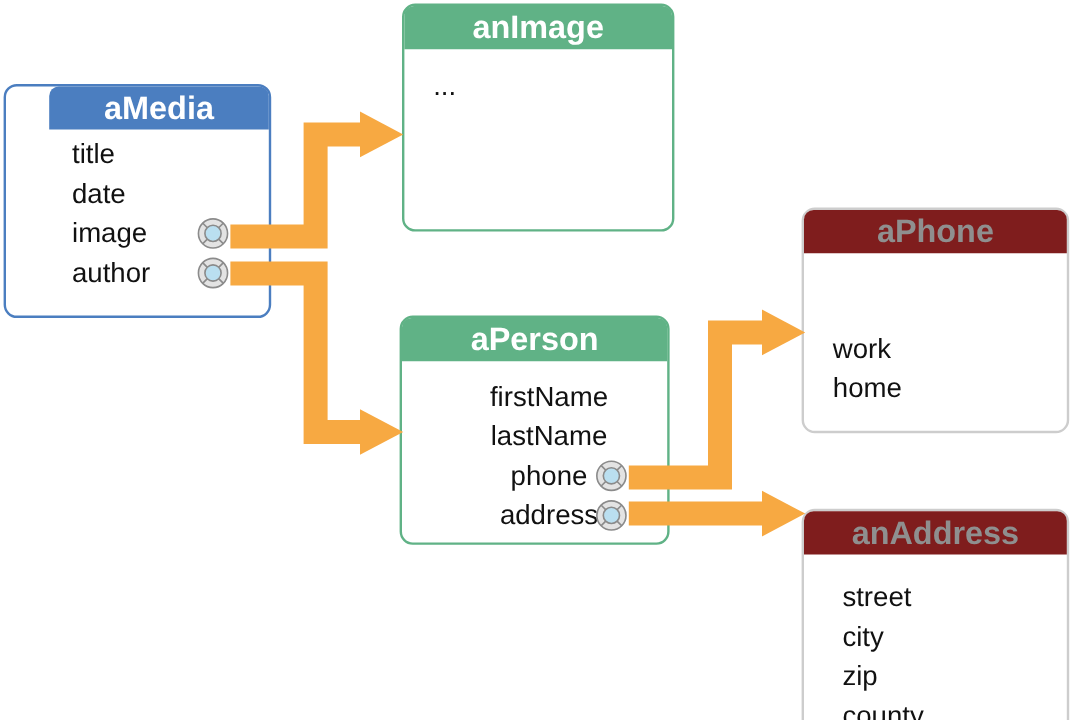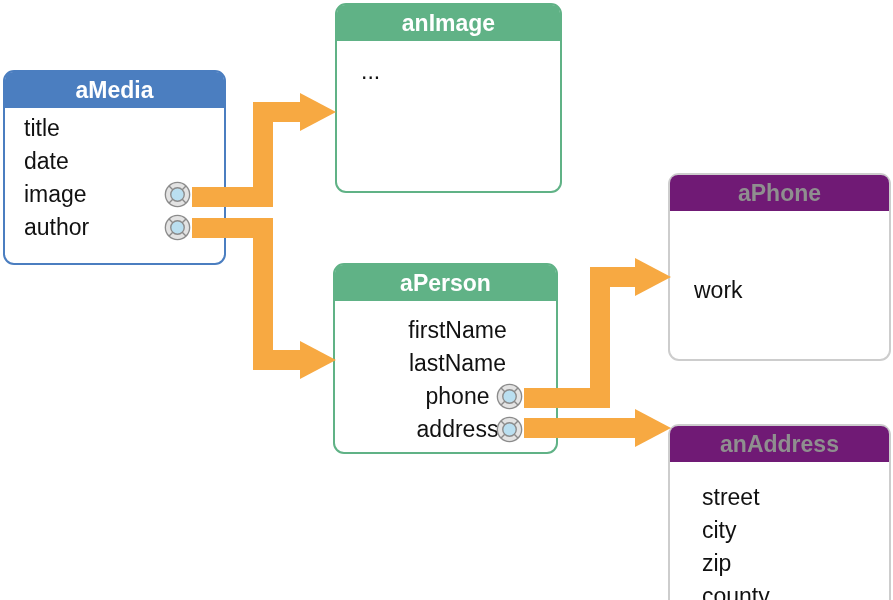--- a/index.html
+++ b/index.html
@@ -17,30 +17,30 @@
     background: #ffffff;
     border: 2px solid;
     border-radius: 11px;
     z-index: 1;
   }
   .entity .hdr {
     height: 36px;
     line-height: 36px;
     text-align: center;
     font-weight: bold;
-    font-size: 23px;
+    font-size: 27px;
     color: #ffffff;
     border-radius: 8px 8px 0 0;
   }
-  .entity.blue  { border-color: #4B7EC0; }
+  .entity.blue  { border-color: #4B7EC0; padding-left: 36px; }
   .entity.blue .hdr  { background: #4B7EC0; }
   .entity.green { border-color: #60B286; }
   .entity.green .hdr { background: #60B286; }
   .entity.gray  { border-color: #CDCDCD; }
-  .entity.gray .hdr  { background: #701a75; color: #8F8F8F; }
+  .entity.gray .hdr  { background: #7f1d1d; color: #8F8F8F; }
   .ebody { padding-left: 24px; }
   .entity.e-amedia .ebody { padding-left: 19px; padding-top: 4px; }
   .entity.e-animage .ebody { padding-top: 14px; }
   .entity.e-aperson .ebody { padding-top: 13px; text-align: center; }
   .entity.e-aphone .ebody { padding-top: 15px; margin-top: 48px; }
   .entity.e-anaddress .ebody { padding-top: 19px; padding-left: 32px; }
   .row {
     position: relative;
     height: 33px;
     line-height: 33px;
@@ -142,20 +142,23 @@
       </div>
     </div>
   </div>
 
   <div class="entity gray e-aphone">
     <div class="hdr">aPhone</div>
     <div class="ebody">
       <div class="row">
         <span>work</span>
       </div>
+      <div class="row">
+        <span>home</span>
+      </div>
     </div>
   </div>
 
   <div class="entity gray e-anaddress">
     <div class="hdr">anAddress</div>
     <div class="ebody">
       <div class="row">
         <span>street</span>
       </div>
       <div class="row">

